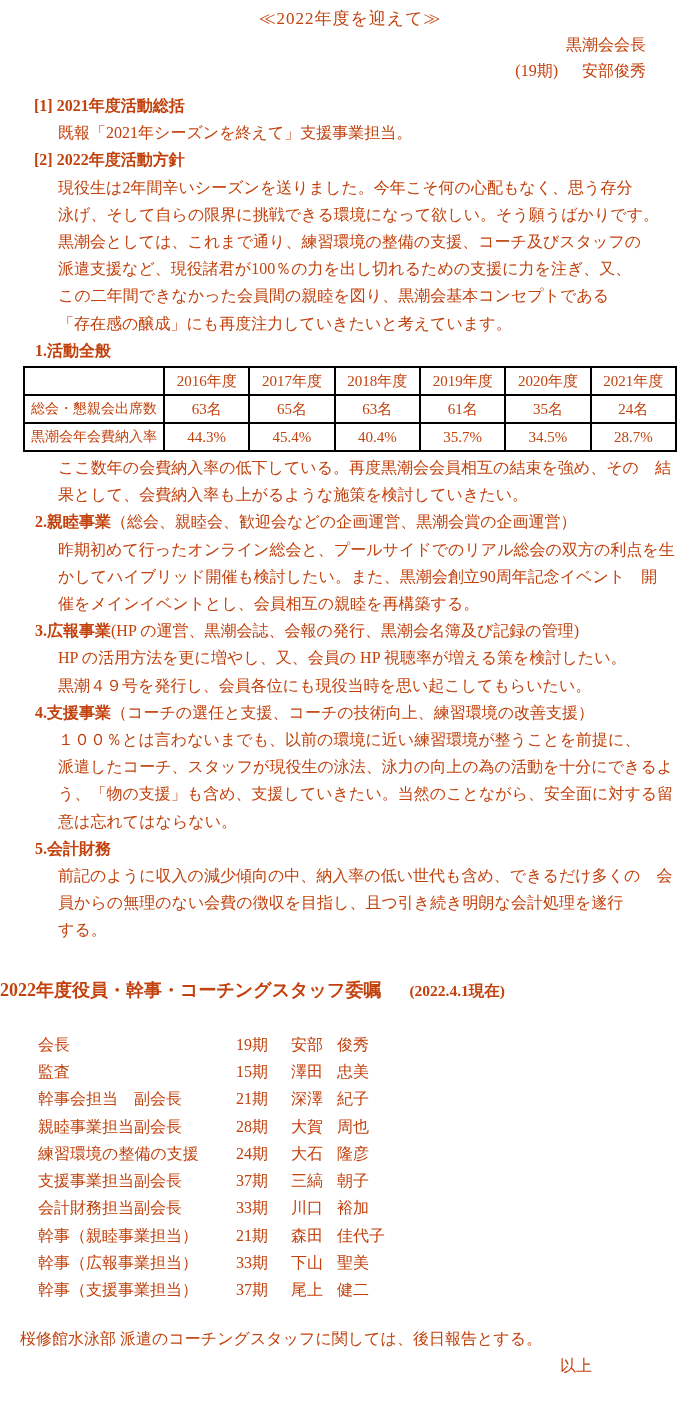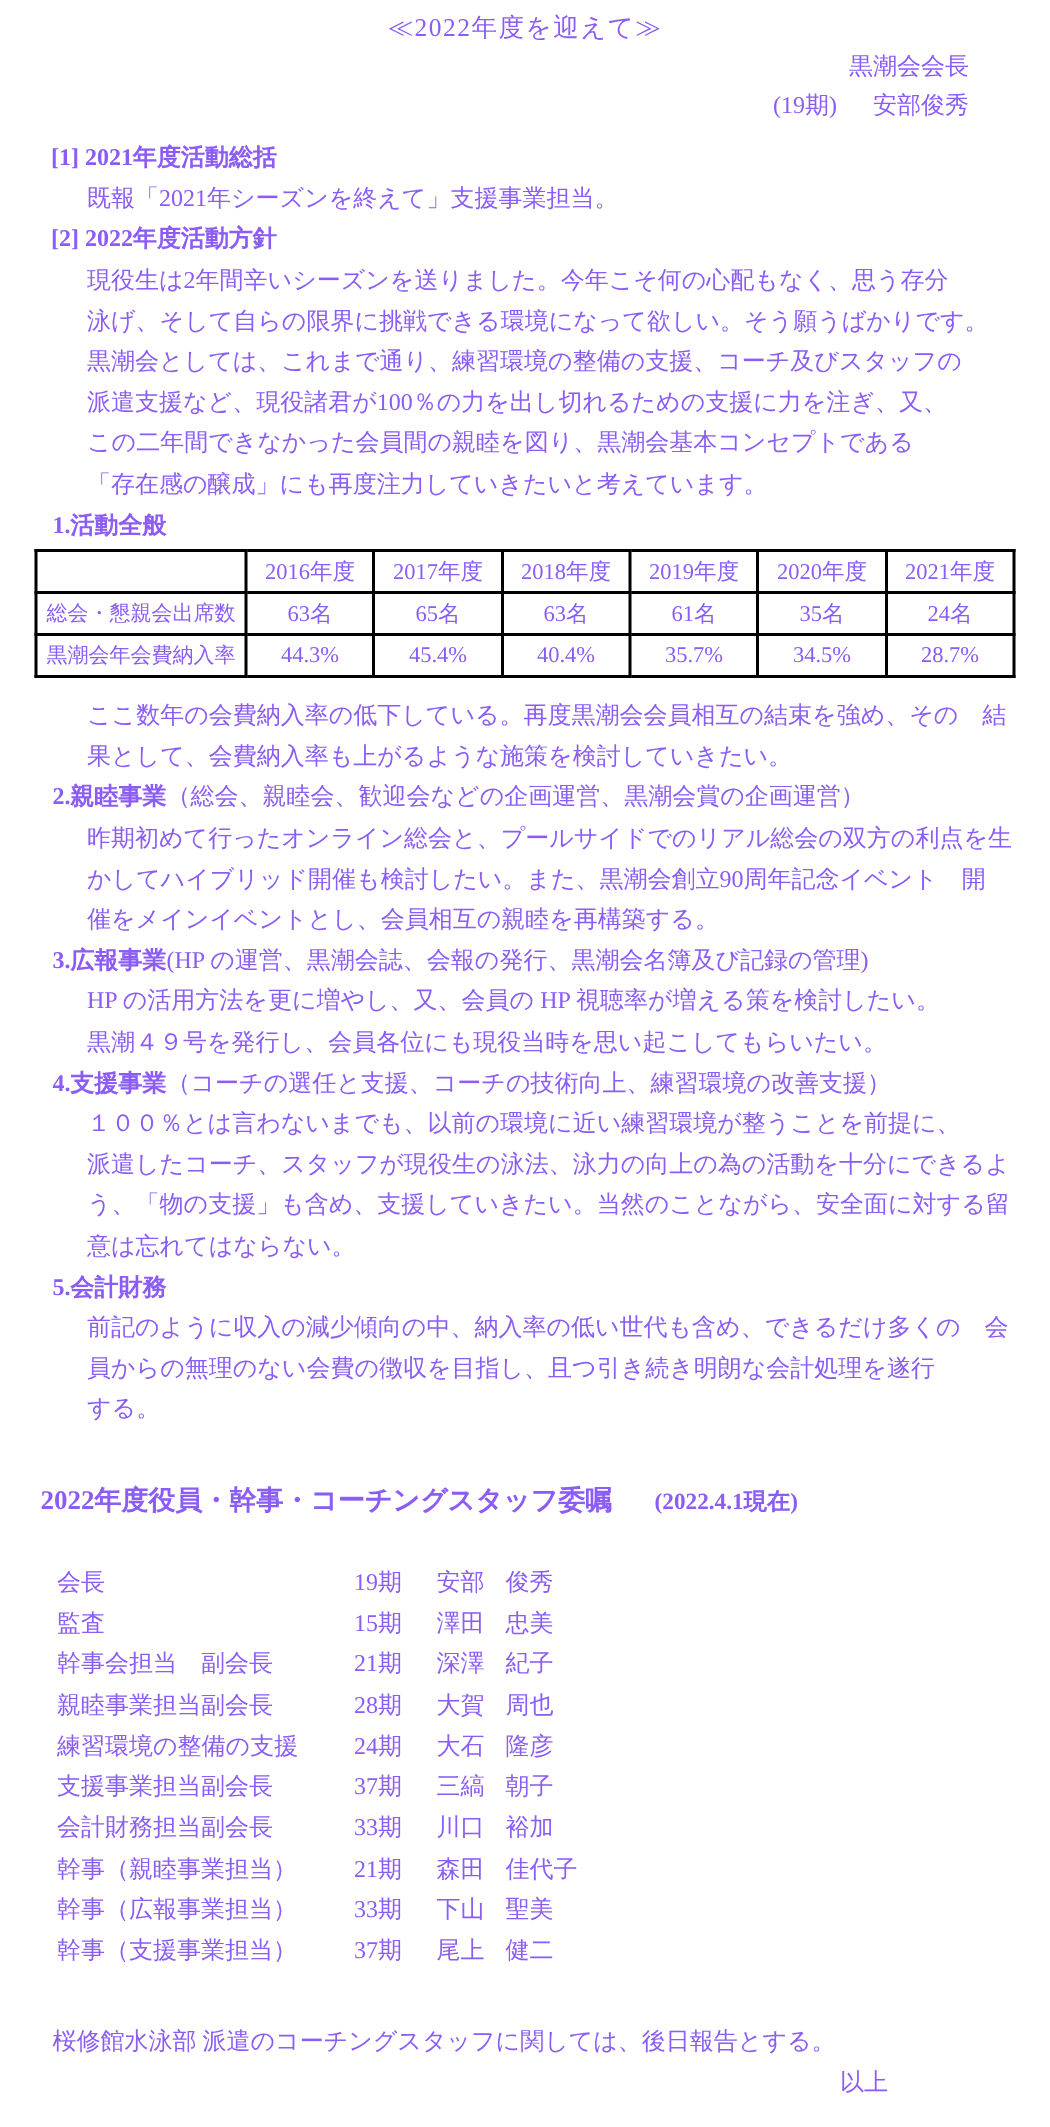--- a/index.html
+++ b/index.html
@@ -1,41 +1,41 @@
 <!DOCTYPE html>
 <html lang="ja"><head>
 <meta charset="utf-8">
 <style>
   html,body{margin:0;padding:0;background:#fff;}
   .page{
     width:700px;height:1418px;box-sizing:border-box;overflow:hidden;
-    background:#fff;color:#8b5cf6;
+    background:#fff;color:#c2410c;
     font-family:"Liberation Serif","DejaVu Serif",serif;
     font-size:16px;padding-top:6px;position:relative;
   }
   .doc-title{text-align:center;font-size:17px;line-height:26px;letter-spacing:1px;}
   .byline{text-align:right;padding-right:54px;line-height:26px;}
   .name-gap{margin-left:24px;}
   .b-label{padding-left:34px;line-height:27.2px;font-weight:bold;}
   .b-label-first{margin-top:8px;}
   .b-body{padding-left:58px;line-height:27.2px;}
   .para{padding-left:58px;padding-right:10px;line-height:27.2px;}
   .sec-head{padding-left:35px;line-height:27.2px;}
   .sec-title{font-weight:bold;}
-  .stats{border-collapse:collapse;margin:2px 0 12px 23px;table-layout:fixed;width:654px;font-size:15px;}
+  .stats{border-collapse:collapse;margin:2px 0 2px 23px;table-layout:fixed;width:654px;font-size:15px;}
   .stats th,.stats td{border:2px solid #000;height:26px;text-align:center;padding:0 2px;font-weight:normal;}
   .stats .rlabel{font-size:14px;}
-  .roster-head{margin-top:30px;padding-left:27px;font-weight:bold;font-size:18px;line-height:32px;}
+  .roster-head{margin-top:30px;font-weight:bold;font-size:18px;line-height:32px;}
   .roster-note{font-size:15.5px;margin-left:28px;}
   .roster{margin-top:24px;}
   .roster-row{display:flex;padding-left:38px;line-height:27.3px;}
   .r-pos{width:198px;}
   .r-term{width:55px;}
   .r-last{width:46px;}
-  .footer-note{margin-top:33px;padding-left:35px;line-height:27.2px;}
+  .footer-note{margin-top:21px;padding-left:20px;line-height:27.2px;}
   .closing{text-align:right;padding-right:108px;line-height:27.2px;}
 </style>
 </head>
 <body>
 
 <div class="page">
 
   <div class="doc-title">≪2022年度を迎えて≫</div>
 
   <div class="byline">黒潮会会長</div>

